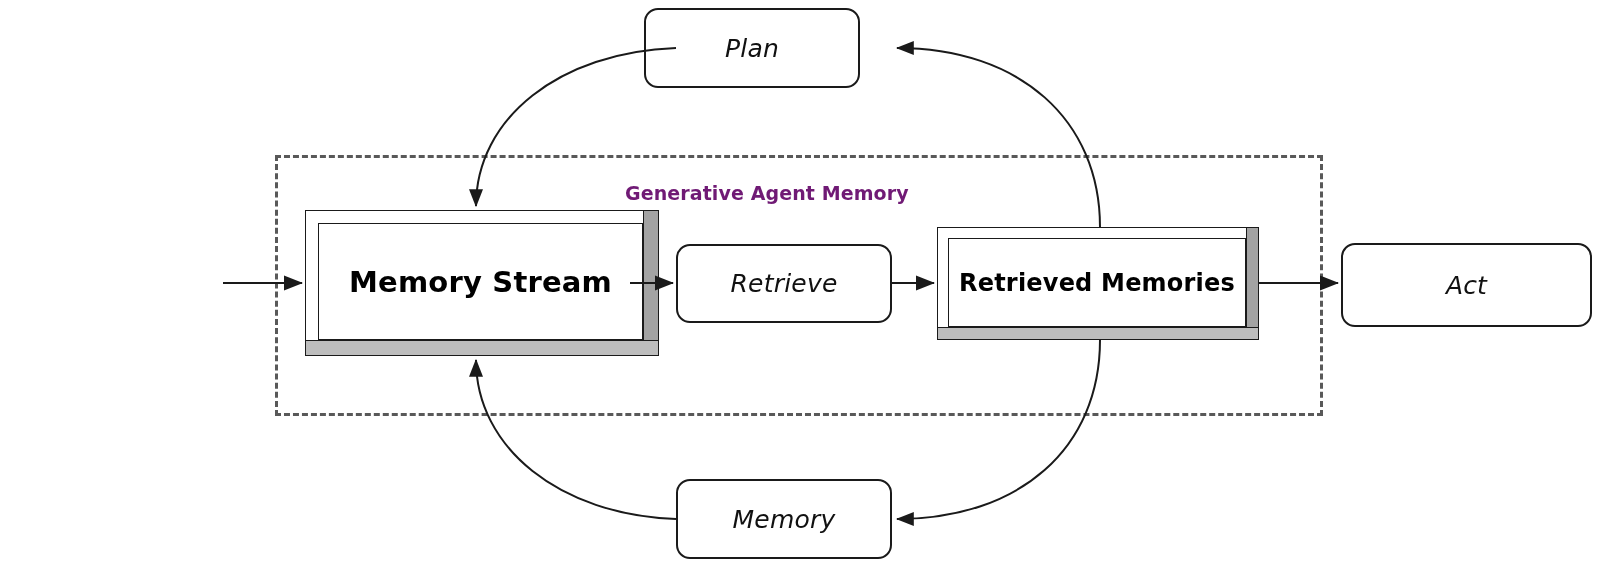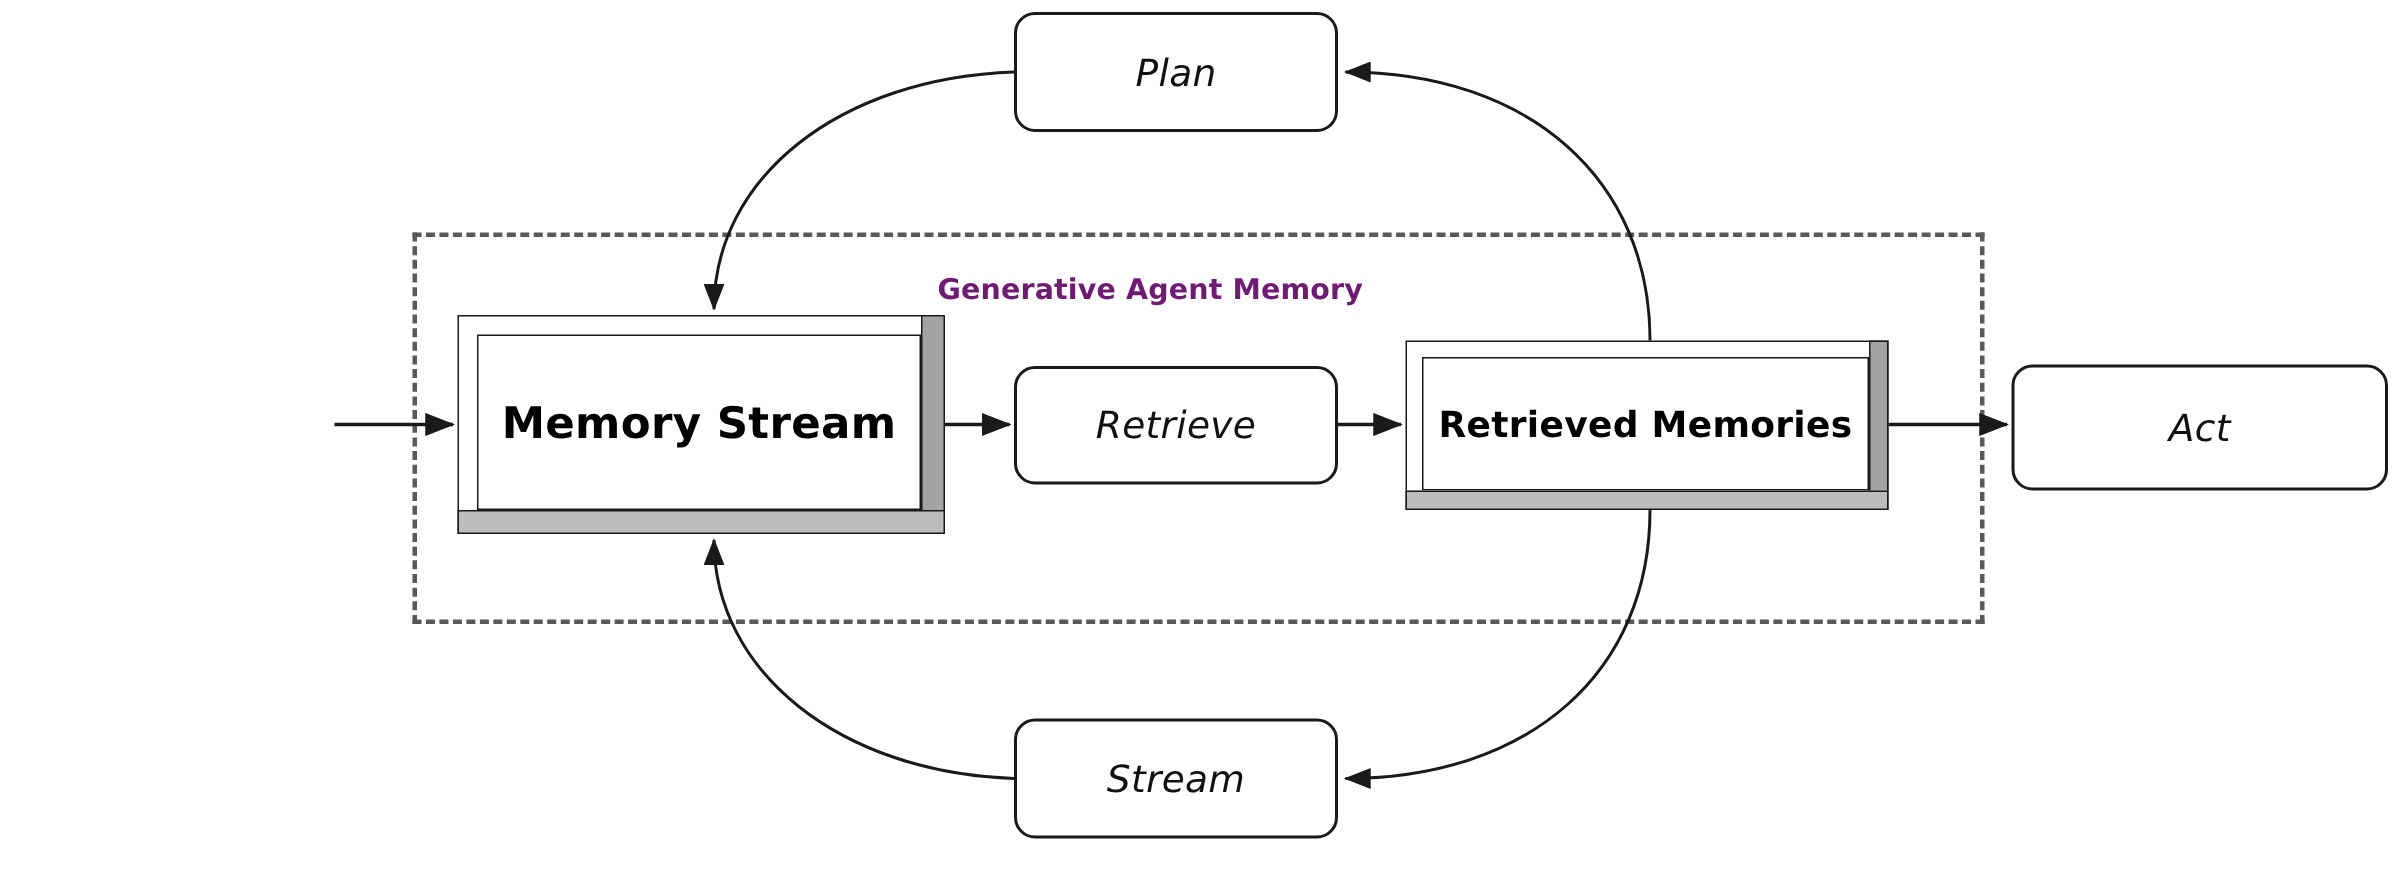--- a/index.html
+++ b/index.html
@@ -112,21 +112,21 @@
 </head>
 <body>
 
 <div id="stage">
 
   <div class="dashed-region" style="left:275px; top:155px; width:1048px; height:261px;"></div>
 
   <div class="region-label" style="left:625px; top:182px; width:320px;">Generative Agent Memory</div>
 
 
-  <div class="node-bevel" style="left:305px; top:210px; width:325px; height:146px;">
+  <div class="node-bevel" style="left:305px; top:210px; width:354px; height:146px;">
     <div class="bevel-outer"></div>
     <div class="bevel-face-right" style="width:16px;"></div>
     <div class="bevel-face-bottom" style="height:16px;"></div>
     <div class="bevel-inner" style="left:13px; top:13px; right:16px; bottom:16px;">
       <span class="bevel-label" style="font-size:29px;">Memory Stream</span>
     </div>
   </div>
 
   <div class="node-round" style="left:676px; top:244px; width:216px; height:79px;">
     <span>Retrieve</span>
@@ -138,26 +138,26 @@
     <div class="bevel-face-bottom" style="height:13px;"></div>
     <div class="bevel-inner" style="left:11px; top:11px; right:13px; bottom:13px;">
       <span class="bevel-label" style="font-size:24px;">Retrieved Memories</span>
     </div>
   </div>
 
   <div class="node-round" style="left:1341px; top:243px; width:251px; height:84px;">
     <span>Act</span>
   </div>
 
-  <div class="node-round" style="left:676px; top:8px; width:216px; height:80px;text-align:right;">
+  <div class="node-round" style="left:644px; top:8px; width:216px; height:80px;text-align:right;">
     <span>Plan</span>
   </div>
 
   <div class="node-round" style="left:676px; top:479px; width:216px; height:80px;">
-    <span>Stream</span>
+    <span>Memory</span>
   </div>
 
   <svg id="connectors" viewBox="0 0 1600 580">
     <defs>
       <marker id="arrowhead" markerWidth="9" markerHeight="7" refX="8.4" refY="3.5" orient="auto" markerUnits="strokeWidth">
         <polygon points="0 0, 9 3.5, 0 7" fill="#1a1a1a"></polygon>
       </marker>
     </defs>
 
     <line class="edge" x1="223" y1="283" x2="302" y2="283" marker-end="url(#arrowhead)"></line>

